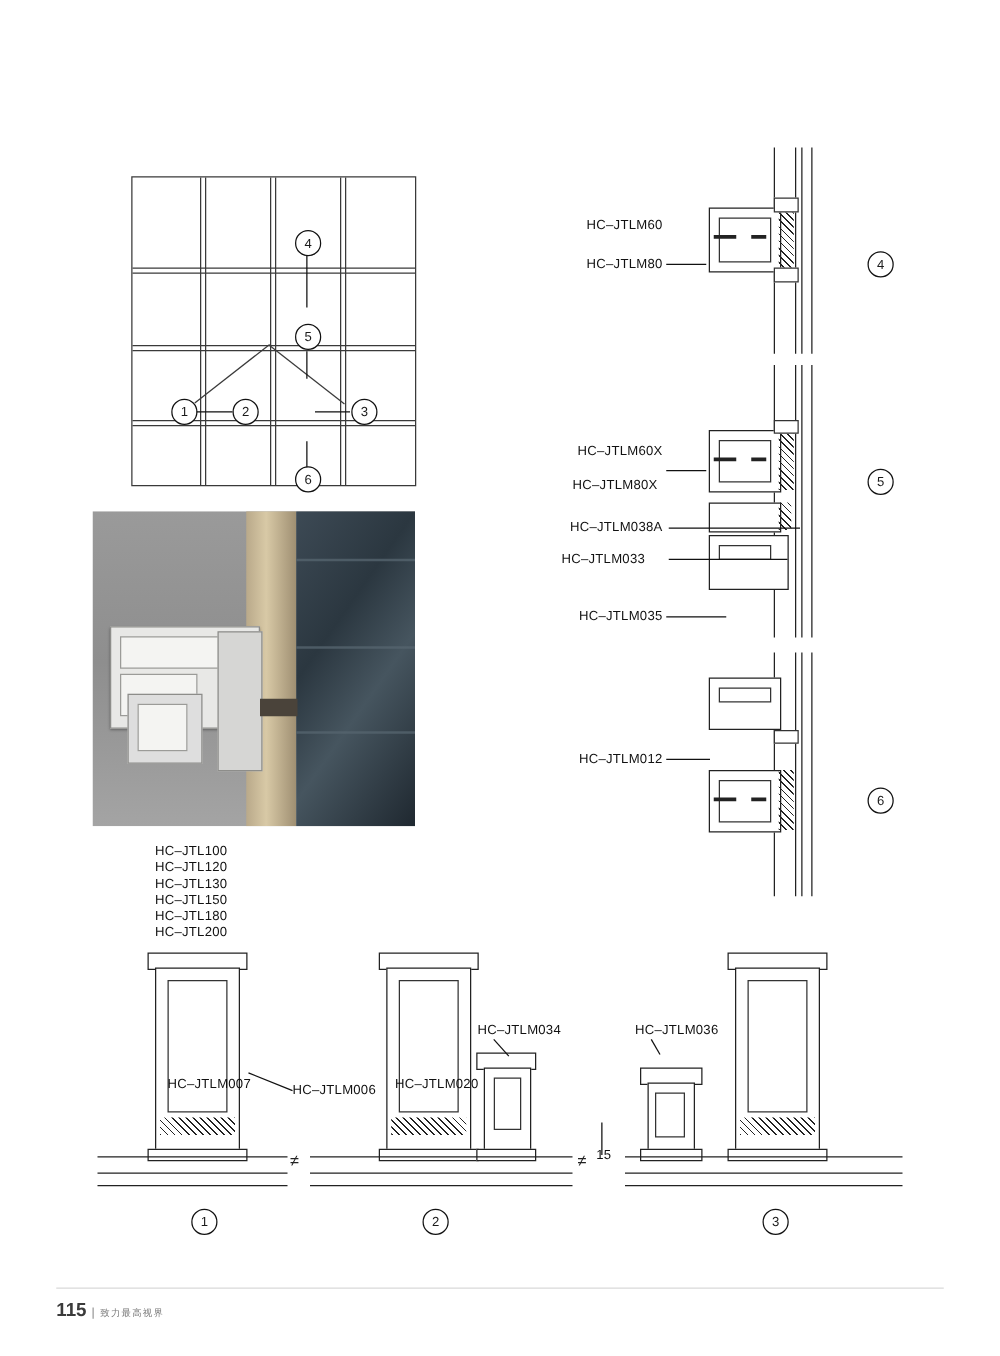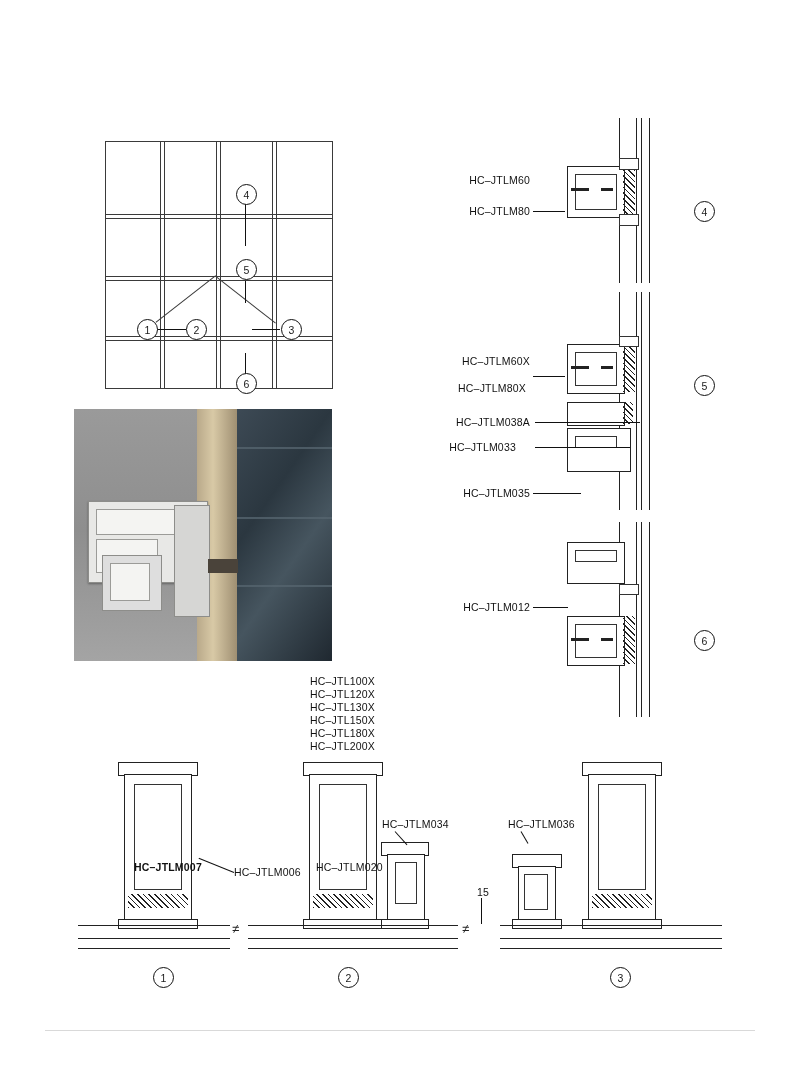--- a/index.html
+++ b/index.html
@@ -179,55 +179,55 @@
     <div class="fill" style="left:56px;top:116px;width:12px;height:3px;"></div>
     <div class="hatch" style="left:78px;top:94px;width:12px;height:48px;"></div>
     <div class="boxthin" style="left:74px;top:62px;width:18px;height:9px;"></div>
   </div>
   <div class="lbl r" style="left:400px;top:601px;width:130px;"><span>HC–JTLM012</span></div>
   <div class="leader" style="left:533px;top:607px;width:35px;"></div>
   <div class="circle" style="left:694px;top:630px;">
       <span>6</span>
     </div>
 
-  <div class="lbl" style="left:310px;top:675px;">
-    <div>HC–JTL100X</div>
-    <div>HC–JTL120X</div>
-    <div>HC–JTL130X</div>
-    <div>HC–JTL150X</div>
-    <div>HC–JTL180X</div>
-    <div>HC–JTL200X</div>
+  <div class="lbl" style="left:124px;top:675px;">
+    <div>HC–JTL100</div>
+    <div>HC–JTL120</div>
+    <div>HC–JTL130</div>
+    <div>HC–JTL150</div>
+    <div>HC–JTL180</div>
+    <div>HC–JTL200</div>
   </div>
 
   <div class="plan" style="left:118px;top:762px;width:120px;height:175px;">
     <div class="prof" style="left:0;top:0;width:78px;height:12px;"></div>
     <div class="prof" style="left:6px;top:12px;width:66px;height:145px;"></div>
     <div class="profin" style="left:16px;top:22px;width:46px;height:104px;"></div>
     <div class="hatch" style="left:10px;top:132px;width:60px;height:14px;"></div>
     <div class="prof" style="left:0;top:157px;width:78px;height:8px;"></div>
   </div>
-  <div class="lbl" style="left:134px;top:861px;font-weight:bold;"><span>HC–JTLM007</span></div>
+  <div class="lbl" style="left:134px;top:861px;"><span>HC–JTLM007</span></div>
   <div class="lbl" style="left:234px;top:866px;"><span>HC–JTLM006</span></div>
   <div class="leader" style="left:196px;top:872px;width:38px;transform:rotate(22deg);transform-origin:right center;"></div>
 
   <div class="plan" style="left:303px;top:762px;width:140px;height:175px;">
     <div class="prof" style="left:0;top:0;width:78px;height:12px;"></div>
     <div class="prof" style="left:6px;top:12px;width:66px;height:145px;"></div>
     <div class="profin" style="left:16px;top:22px;width:46px;height:104px;"></div>
     <div class="hatch" style="left:10px;top:132px;width:60px;height:14px;"></div>
     <div class="prof" style="left:0;top:157px;width:78px;height:8px;"></div>
     <div class="prof" style="left:78px;top:80px;width:46px;height:12px;"></div>
     <div class="prof" style="left:84px;top:92px;width:36px;height:65px;"></div>
     <div class="profin" style="left:92px;top:100px;width:20px;height:40px;"></div>
     <div class="prof" style="left:78px;top:157px;width:46px;height:8px;"></div>
   </div>
   <div class="lbl" style="left:316px;top:861px;"><span>HC–JTLM020</span></div>
   <div class="lbl" style="left:382px;top:818px;"><span>HC–JTLM034</span></div>
   <div class="leader" style="left:395px;top:831px;width:18px;transform:rotate(48deg);transform-origin:left center;"></div>
-  <div class="lbl" style="left:477px;top:886px;"><span>15</span></div>
+  <div class="lbl" style="left:477px;top:918px;"><span>15</span></div>
   <div class="vleader" style="left:481px;top:898px;height:26px;"></div>
 
   <div class="plan" style="left:512px;top:762px;width:150px;height:175px;">
     <div class="prof" style="left:0;top:92px;width:48px;height:12px;"></div>
     <div class="prof" style="left:6px;top:104px;width:36px;height:53px;"></div>
     <div class="profin" style="left:12px;top:112px;width:22px;height:34px;"></div>
     <div class="prof" style="left:0;top:157px;width:48px;height:8px;"></div>
     <div class="prof" style="left:70px;top:0;width:78px;height:12px;"></div>
     <div class="prof" style="left:76px;top:12px;width:66px;height:145px;"></div>
     <div class="profin" style="left:86px;top:22px;width:46px;height:104px;"></div>
@@ -253,14 +253,17 @@
       <span>1</span>
     </div>
   <div class="circle" style="left:338px;top:967px;">
       <span>2</span>
     </div>
   <div class="circle" style="left:610px;top:967px;">
       <span>3</span>
     </div>
 
   <div class="footrule"></div>
+  <div id="footer">
+    <span id="pgnum">115</span><span id="foot-zh">致力最高视界</span>
+  </div>
 
 </div>
 
 </body></html>

